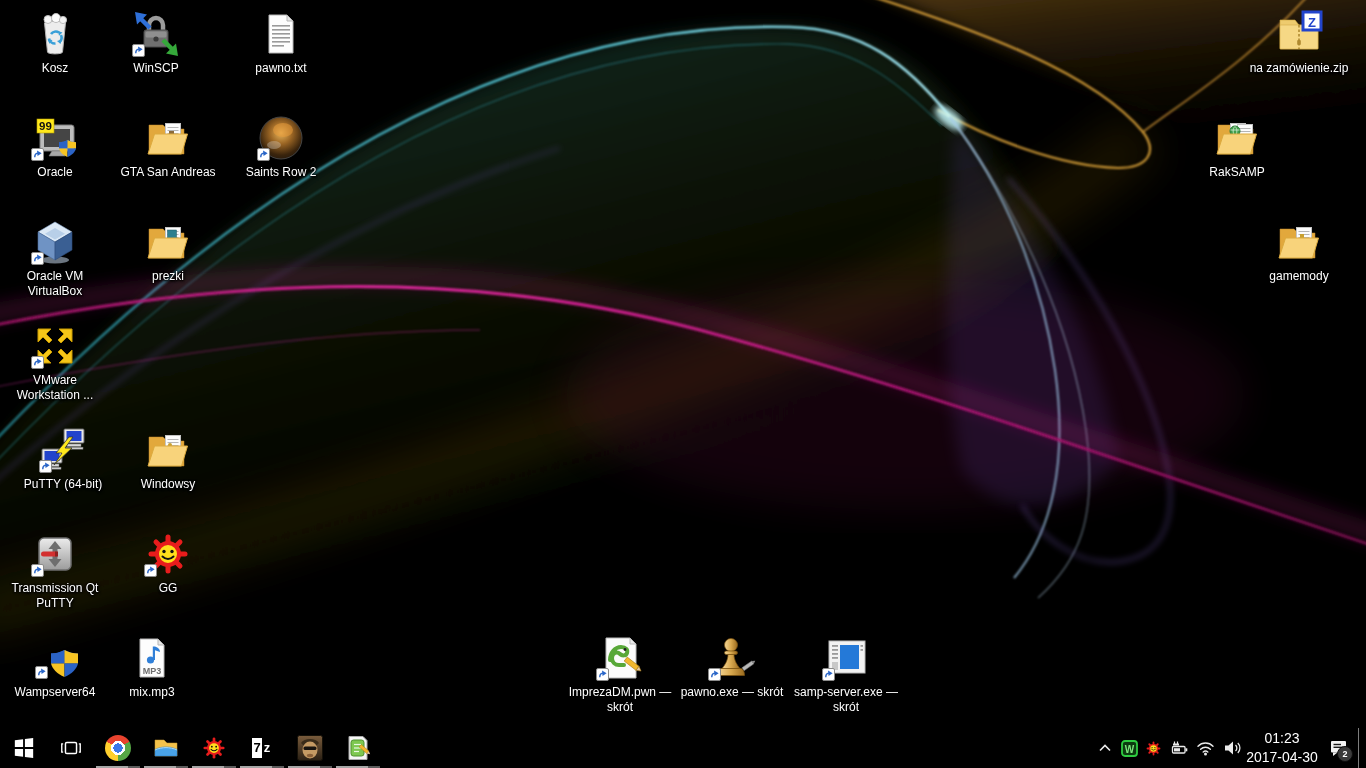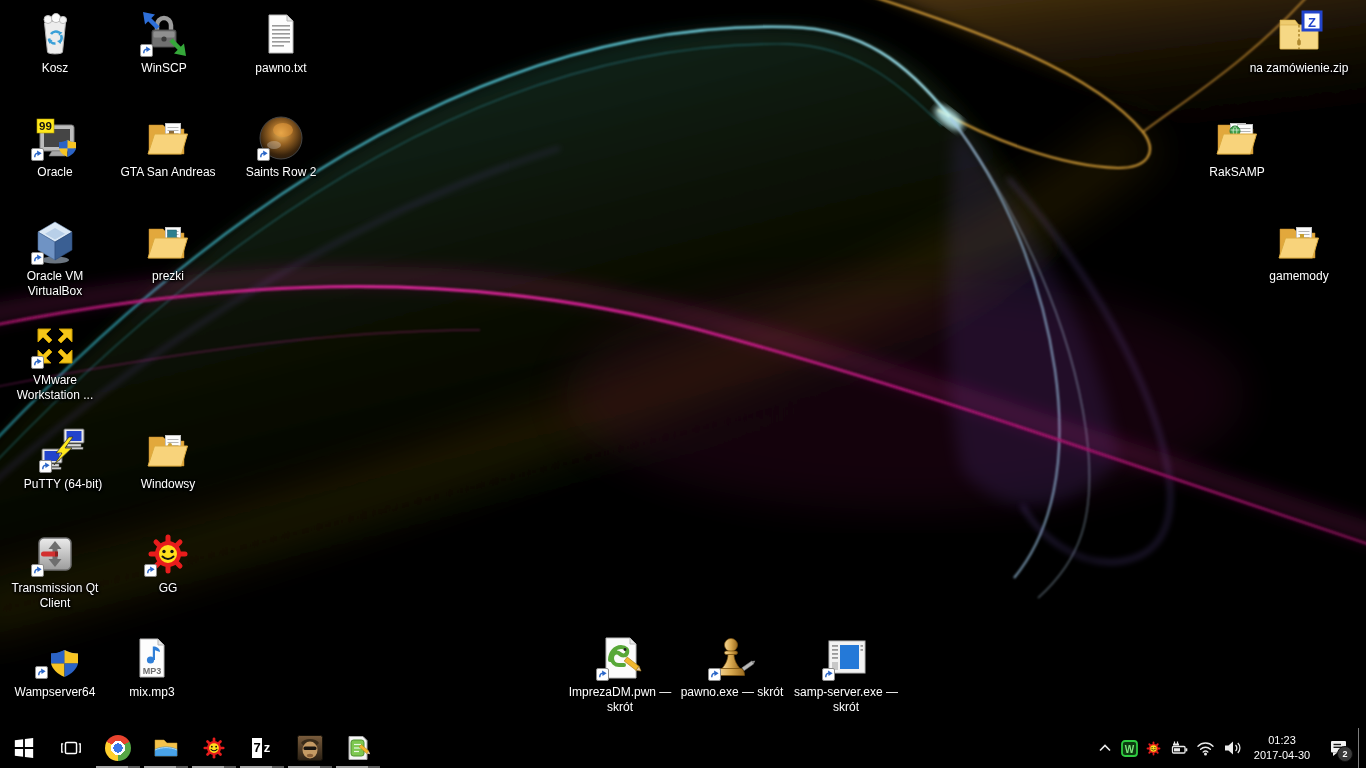--- a/index.html
+++ b/index.html
@@ -34,21 +34,21 @@
     display:flex;align-items:stretch;z-index:2;
   }
   .tbtn{position:relative;width:48px;display:flex;align-items:center;justify-content:center;}
   .tbtn.start,.tbtn.tview{width:47px;}
   .runline{position:absolute;left:2px;right:2px;bottom:0;height:2px;
     background:linear-gradient(90deg,#a6a6a6 0 72%,#5c5c5c 72% 100%);}
   .tb-spacer{flex:1;}
   .tray{display:flex;align-items:center;}
   .trayic{position:relative;width:24px;height:40px;display:flex;align-items:center;justify-content:center;}
   .trayic.w26{width:27px;}
-  .clock{width:72px;color:#fff;font-size:11px;line-height:1.35;text-align:center;}
+  .clock{width:72px;color:#fff;font-size:14px;line-height:1.35;text-align:center;}
   .notif{position:relative;width:40px;height:40px;display:flex;align-items:center;justify-content:center;}
   .badge{
     position:absolute;right:5px;bottom:6px;width:14px;height:14px;border-radius:50%;
     background:#3a3a3a;border:1.5px solid #0c0c0c;color:#fff;font-size:9px;font-weight:bold;
     display:flex;align-items:center;justify-content:center;box-sizing:content-box;
   }
   .showdesk{width:7px;border-left:1px solid #7d7d7d;height:40px;}
   
   .chrome-orb{width:26px;height:26px;border-radius:50%;
     background:
@@ -205,21 +205,21 @@
         <g fill="#3aa0d8">
           <polygon points="27,21 31.5,22.5 28,25.8"></polygon>
           <polygon points="29.5,34 26,31 30.8,29.5"></polygon>
           <polygon points="16.5,29.5 18.5,33.8 21.5,30"></polygon>
         </g>
       </svg>
     </div>
     <div class="dlabel">Kosz</div>
   </div>
 
-  <div class="di" style="left:116px;top:4px">
+  <div class="di" style="left:108px;top:4px">
     <div class="art">
       <svg class="main" viewBox="0 0 48 48">
         <path d="M17 21 v-6 a7 7 0 0 1 14 0 v6" stroke="#9c9c9c" stroke-width="4.5" fill="none"></path>
         <rect x="12" y="20" width="24" height="17" rx="2" fill="#707070" stroke="#4a4a4a"></rect>
         <rect x="13.5" y="21.5" width="21" height="6" rx="1.5" fill="#8f8f8f"></rect>
         <circle cx="24" cy="29" r="2.6" fill="#3a3a3a"></circle>
         <line x1="18" y1="18" x2="8" y2="8" stroke="#2e6fd8" stroke-width="4.5"></line>
         <polygon points="3,2 15,4.5 5,14.5" fill="#2e6fd8"></polygon>
         <line x1="31" y1="30" x2="41" y2="40" stroke="#35a83a" stroke-width="4.5"></line>
         <polygon points="46,46 34,43.5 44,33.5" fill="#35a83a"></polygon>
@@ -395,21 +395,21 @@
         <polygon points="24,11 30.5,19 26.5,19 26.5,29 30.5,29 24,37 17.5,29 21.5,29 21.5,19 17.5,19" fill="#6e6e6e"></polygon>
         <rect x="10" y="21.5" width="17" height="5" rx="2.5" fill="#d32f2f"></rect>
         <rect x="24" y="21.5" width="3" height="5" fill="#8f1f1f"></rect>
       </svg>
       <span class="sc">
           <svg viewBox="0 0 12 12">
             <use href="#sym-sc-arrow"></use>
           </svg>
         </span>
     </div>
-    <div class="dlabel">Transmission Qt Client</div>
+    <div class="dlabel">Transmission Qt PuTTY</div>
   </div>
 
   <div class="di" style="left:120px;top:524px">
     <div class="art">
       <svg class="main" viewBox="0 0 48 48">
           <use href="#sym-gg" x="0" y="0" width="48" height="48"></use>
         </svg>
       <span class="sc">
           <svg viewBox="0 0 12 12">
             <use href="#sym-sc-arrow"></use>

